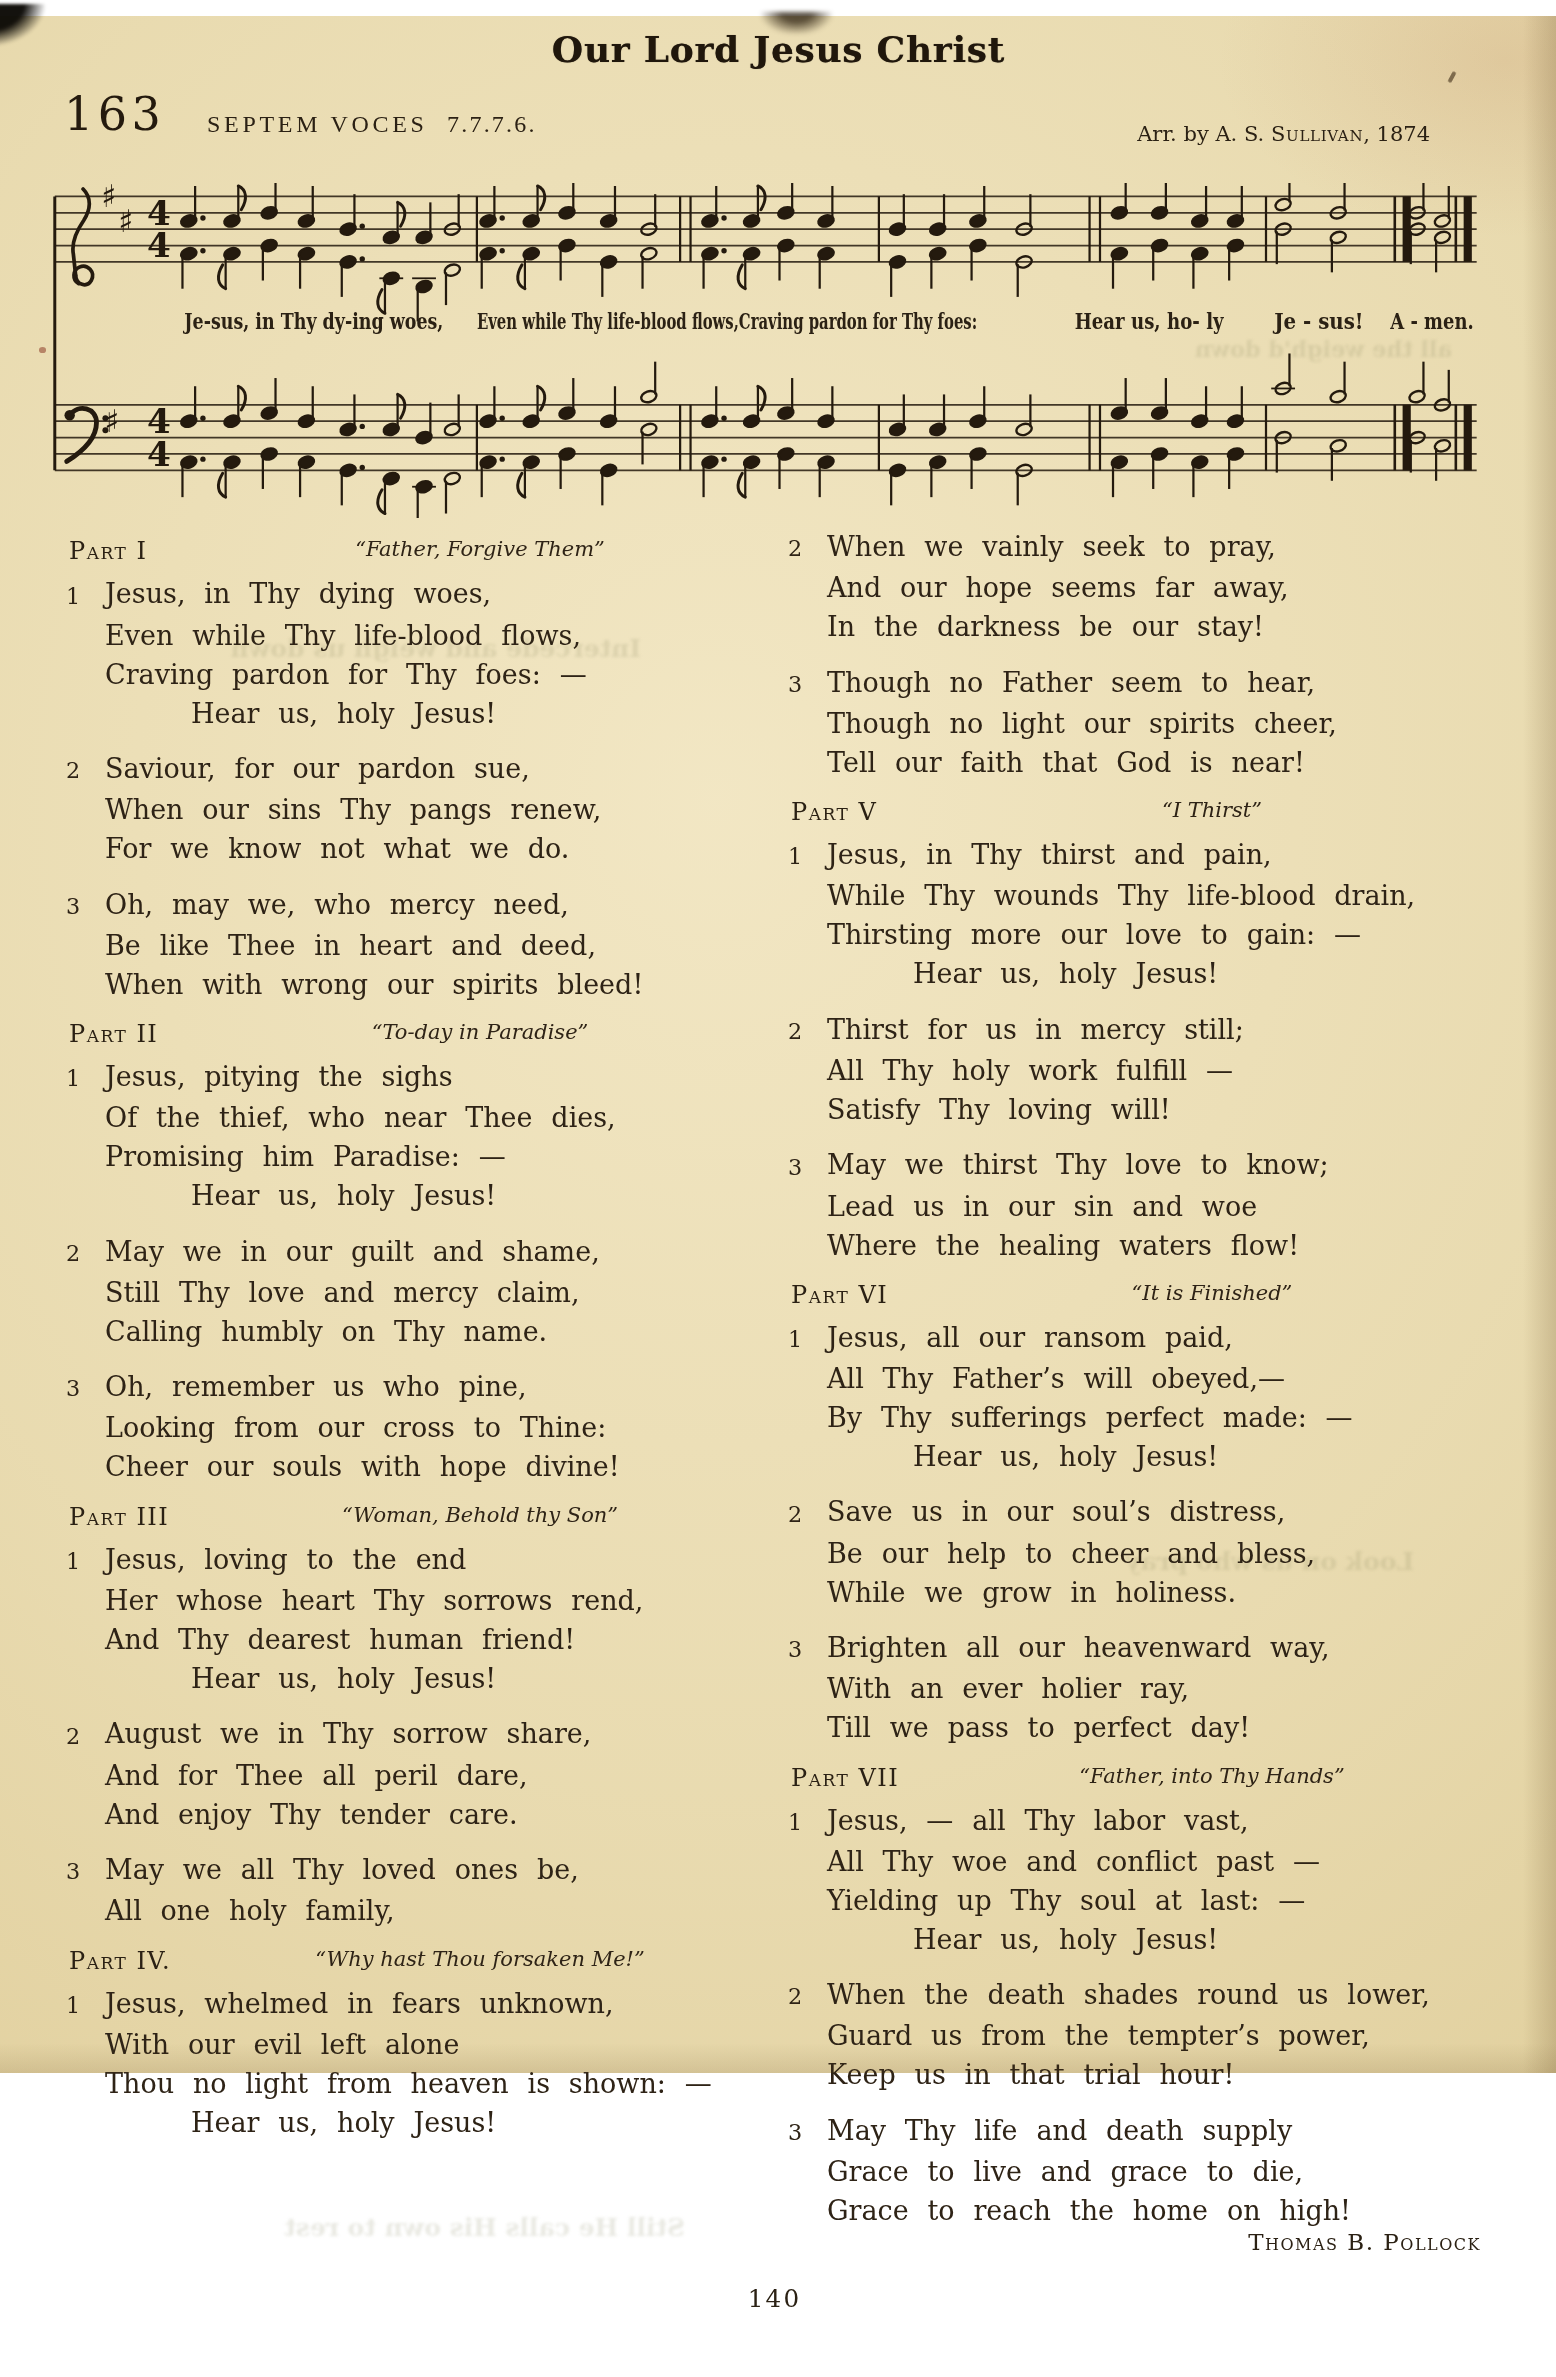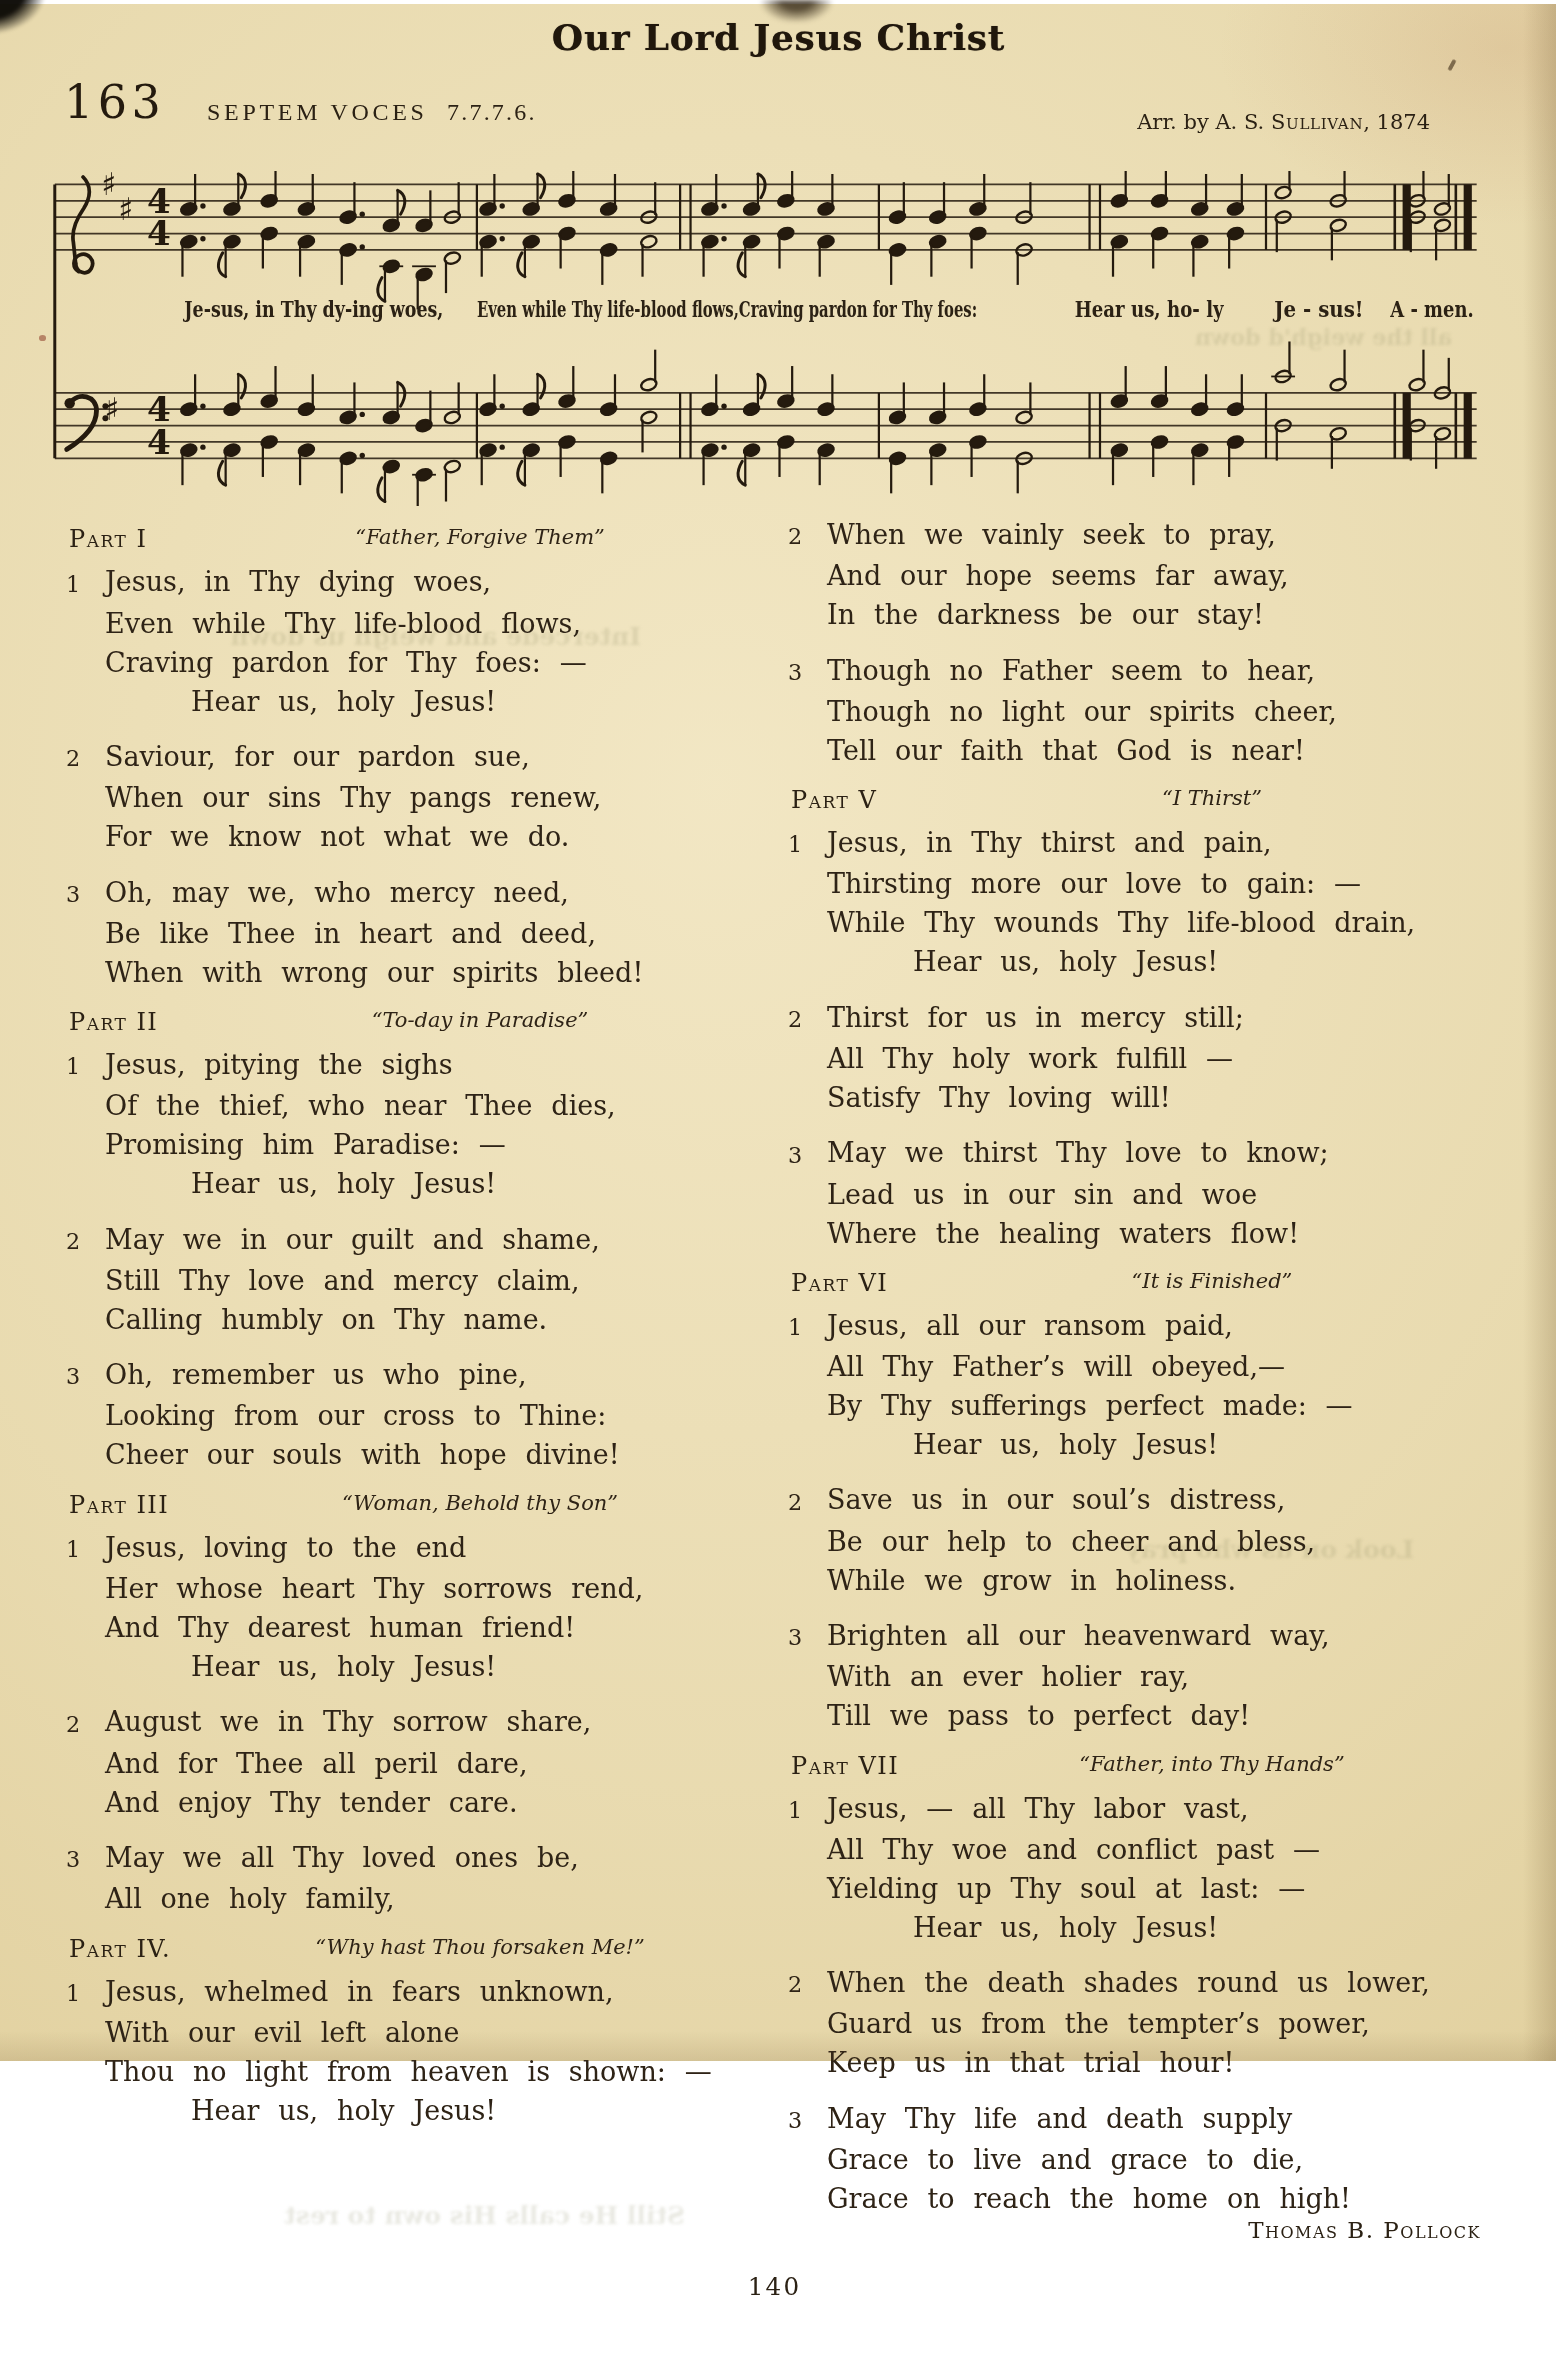--- a/index.html
+++ b/index.html
@@ -1,18 +1,18 @@
 <!DOCTYPE html>
 <html style="font-size:12px"><head>
 <meta charset="utf-8">
 <style>
   html,body{margin:0;padding:0;}
   body{width:1557px;height:2377px;overflow:hidden;
        font-family:"DejaVu Serif", serif;}
-  .page{position:absolute;left:0;top:4px;width:1557px;height:2057px;
+  .page{position:absolute;left:0;top:16px;width:1557px;height:2057px;
     background:
       radial-gradient(ellipse 130% 110% at 46% 38%, rgba(243,232,198,.9) 0%, rgba(233,219,176,.85) 45%, rgba(222,203,150,.9) 82%, rgba(198,173,112,.95) 100%),
       #e7d9ae;
     color:#2b2114;}
   
   .edge-right{position:absolute;right:0;top:0;width:34px;height:100%;
     background:linear-gradient(to right, rgba(0,0,0,0), rgba(97,70,30,.22));}
   .edge-bottom{position:absolute;left:0;bottom:0;width:100%;height:30px;
     background:linear-gradient(to bottom, rgba(0,0,0,0), rgba(97,70,30,.14));}
   .corner-dark{position:absolute;left:-13.4px;top:-12px;width:58px;height:42px;
@@ -654,22 +654,22 @@
       </div>
       <div class="part-row">
         <span class="part-label">Part V</span>
         <span class="part-quote">“I Thirst”</span>
       </div>
       <div class="verse">
         <div class="vline vfirst">
           <span class="vnum">1</span>
           <span class="vtext">Jesus, in Thy thirst and pain,</span>
         </div>
+        <div class="vline vcont">While Thy wounds Thy life-blood drain,</div>
         <div class="vline vcont">Thirsting more our love to gain: —</div>
-        <div class="vline vcont">While Thy wounds Thy life-blood drain,</div>
         <div class="vline vrefrain">Hear us, holy Jesus!</div>
       </div>
       <div class="verse">
         <div class="vline vfirst">
           <span class="vnum">2</span>
           <span class="vtext">Thirst for us in mercy still;</span>
         </div>
         <div class="vline vcont">All Thy holy work fulfill —</div>
         <div class="vline vcont">Satisfy Thy loving will!</div>
       </div>

